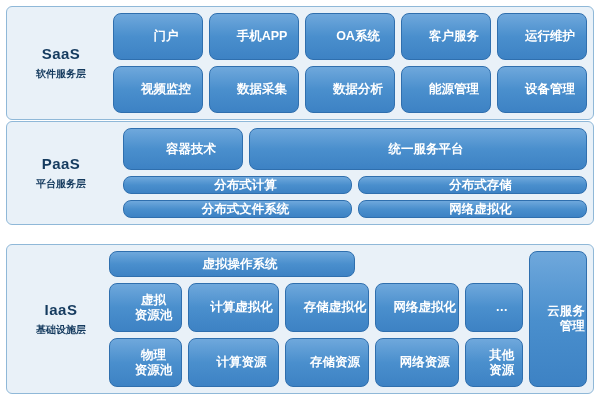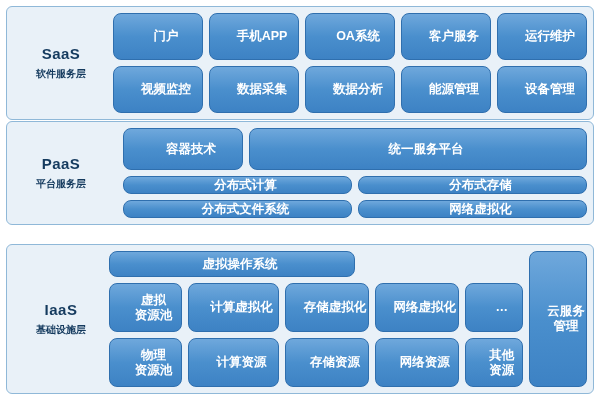--- a/index.html
+++ b/index.html
@@ -133,20 +133,21 @@
     grid-template-rows: 1fr 1fr;
     gap: 6px;
   }
   .iaas-side {
     flex: 0 0 58px;
     display: flex;
   }
   .iaas-side .cell {
     width: 100%;
     align-self: stretch;
+    text-align: right;
   }
 </style>
 </head>
 <body>
 
 <div id="stage">
 
   <div class="layer layer-saas">
     <div class="layer-title">
       <div class="abbr">SaaS</div>

